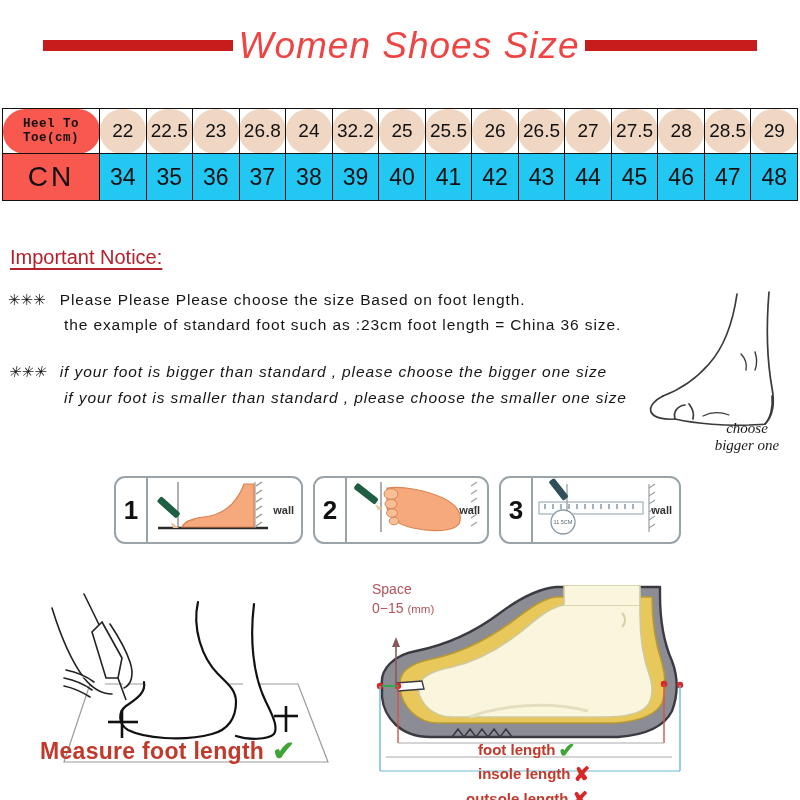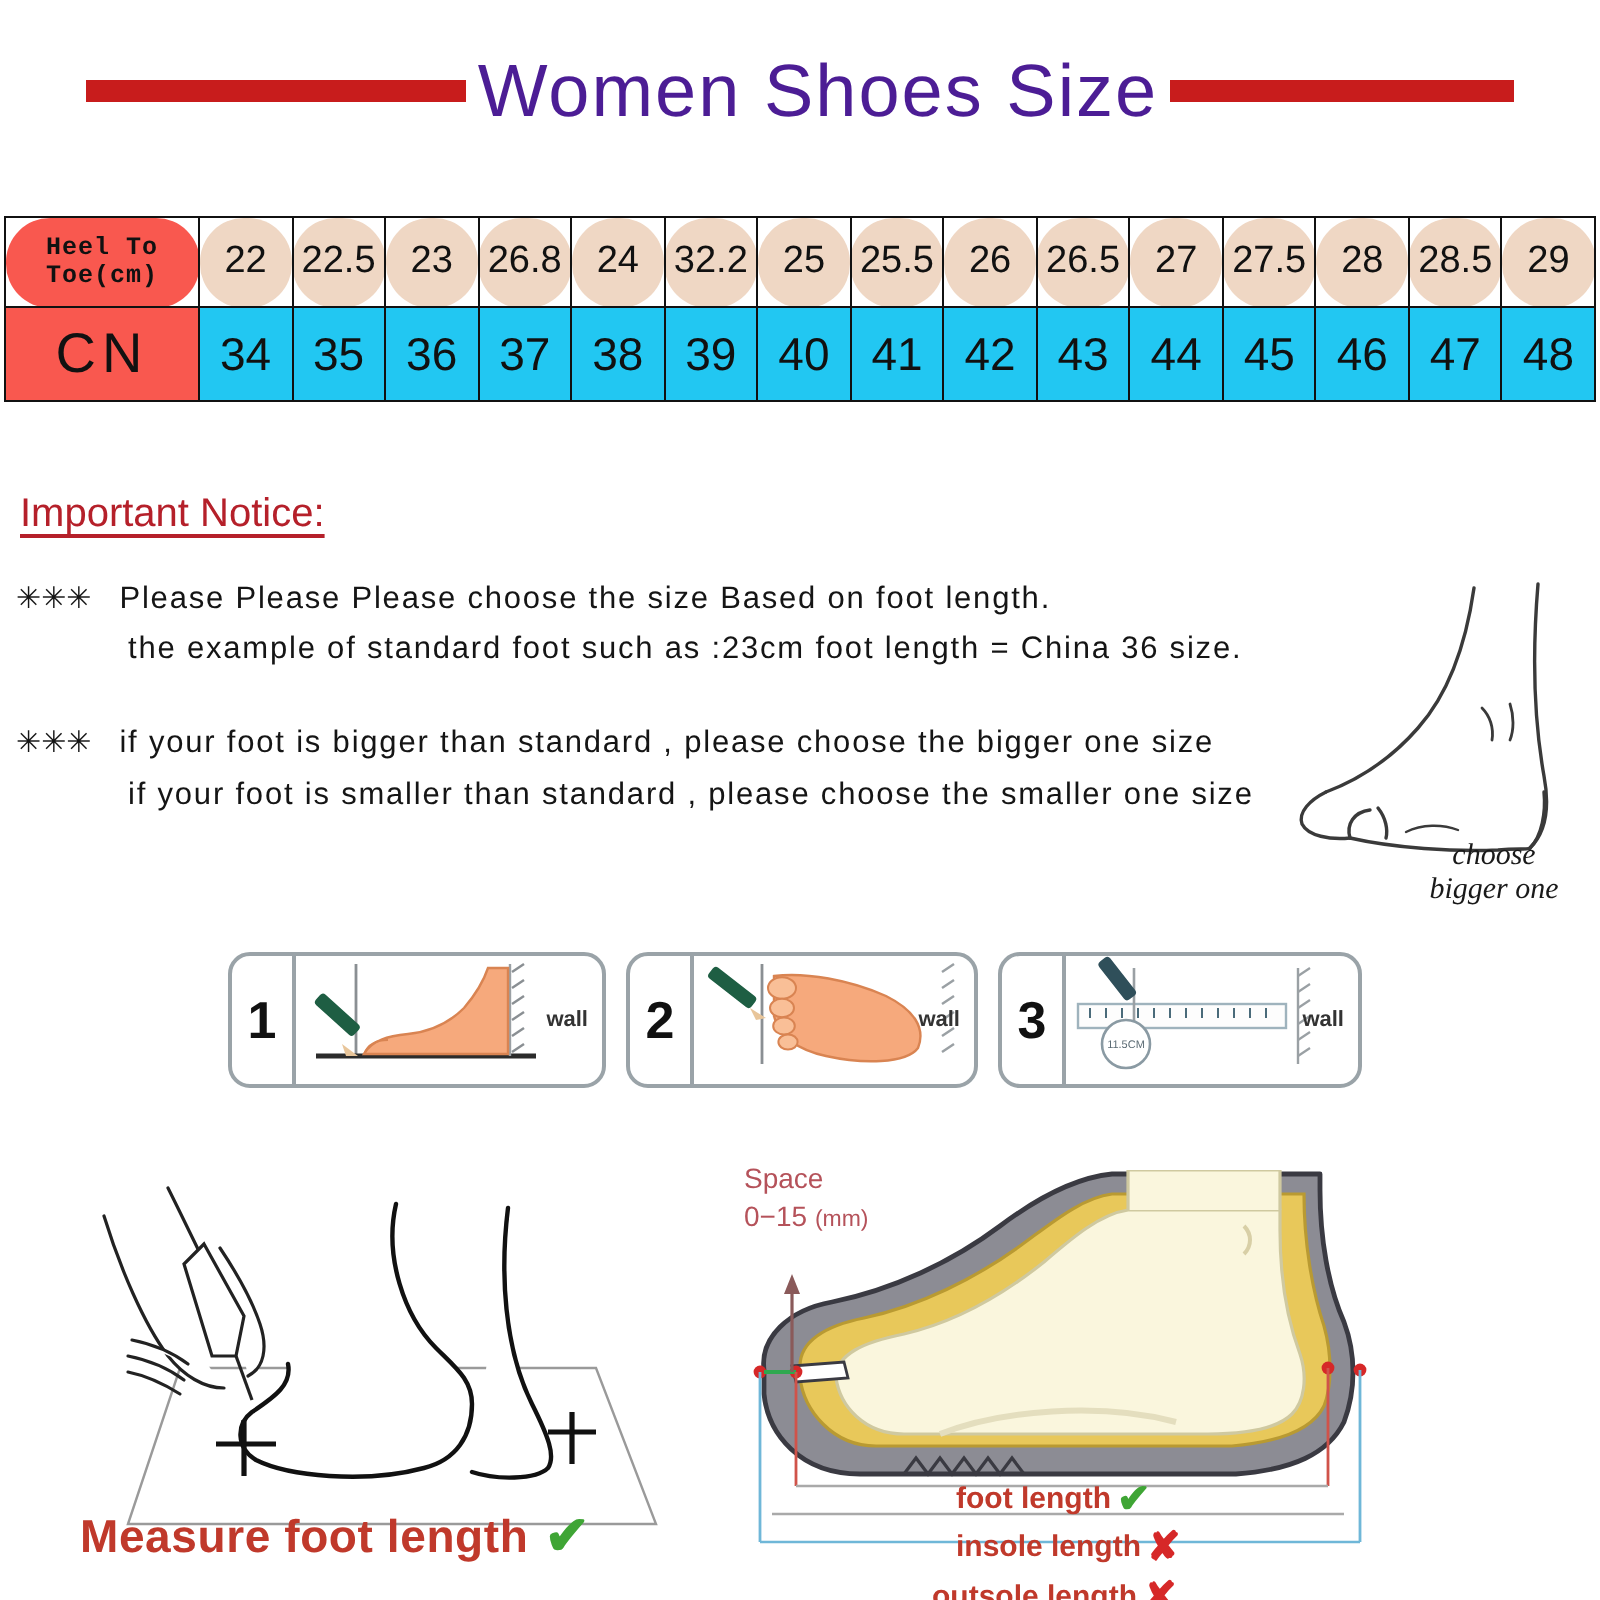--- a/index.html
+++ b/index.html
@@ -15,27 +15,28 @@
   #title-bar{
     position:absolute;left:0;top:22px;width:800px;height:46px;
     display:flex;align-items:center;justify-content:center;
   }
   .title-rule{
     height:11px;background:#C81C1C;flex:0 0 auto;
   }
   .title-rule.left{width:190px;}
   .title-rule.right{width:172px;}
   #title-text{
-    color:#4c1d95;
+    color:#ef4444;
     font-size:37px;
     font-family:"Liberation Sans", sans-serif;
     letter-spacing:1px;
     white-space:nowrap;
     padding:0 6px;
     line-height:1;
+    font-style:italic;
   }
 
   
   #size-table{
     position:absolute;left:2px;top:108px;width:796px;
     border-collapse:collapse;
     table-layout:fixed;
   }
   #size-table td{
     border:1.6px solid #111;
@@ -129,21 +130,21 @@
     position:absolute;right:5px;top:50%;transform:translateY(-50%);
     font-size:11px;font-weight:bold;color:#333;
   }
 
   
   #measure-ill{
     position:absolute;left:22px;top:566px;width:345px;height:225px;
   }
   #measure-caption{
     position:absolute;left:40px;top:738px;
-    display:flex;align-items:flex-end;gap:8px;margin-top:17px;
+    display:flex;align-items:flex-end;gap:8px;
   }
   #measure-caption .cap-text{
     font-size:23px;font-weight:bold;color:#C0392B;
     letter-spacing:.3px;
   }
   .tick-green{color:#3FA535;font-size:27px;font-weight:bold;line-height:1;}
 
   
   #shoe-diagram{
     position:absolute;left:360px;top:585px;width:440px;height:215px;
@@ -222,21 +223,21 @@
 
   <div class="notice-block">
     <div class="notice-line">
       <span class="stars">✳✳✳</span><span>Please  Please  Please  choose  the  size  Based  on  foot  length.</span>
     </div>
     <div class="notice-line indent">
       <span>the  example  of  standard  foot  such  as :23cm  foot  length  =  China 36 size.</span>
     </div>
   </div>
 
-  <div class="notice-block" style="margin-top:22px;">
+  <div class="notice-block" style="margin-top:22px;font-style:italic;">
     <div class="notice-line">
       <span class="stars">✳✳✳</span><span>if  your  foot  is  bigger  than  standard ,  please  choose  the  bigger  one  size</span>
     </div>
     <div class="notice-line indent">
       <span>if  your  foot  is  smaller  than  standard ,  please  choose  the  smaller  one  size</span>
     </div>
   </div>
 </div>
 
 <div id="foot-sketch">

